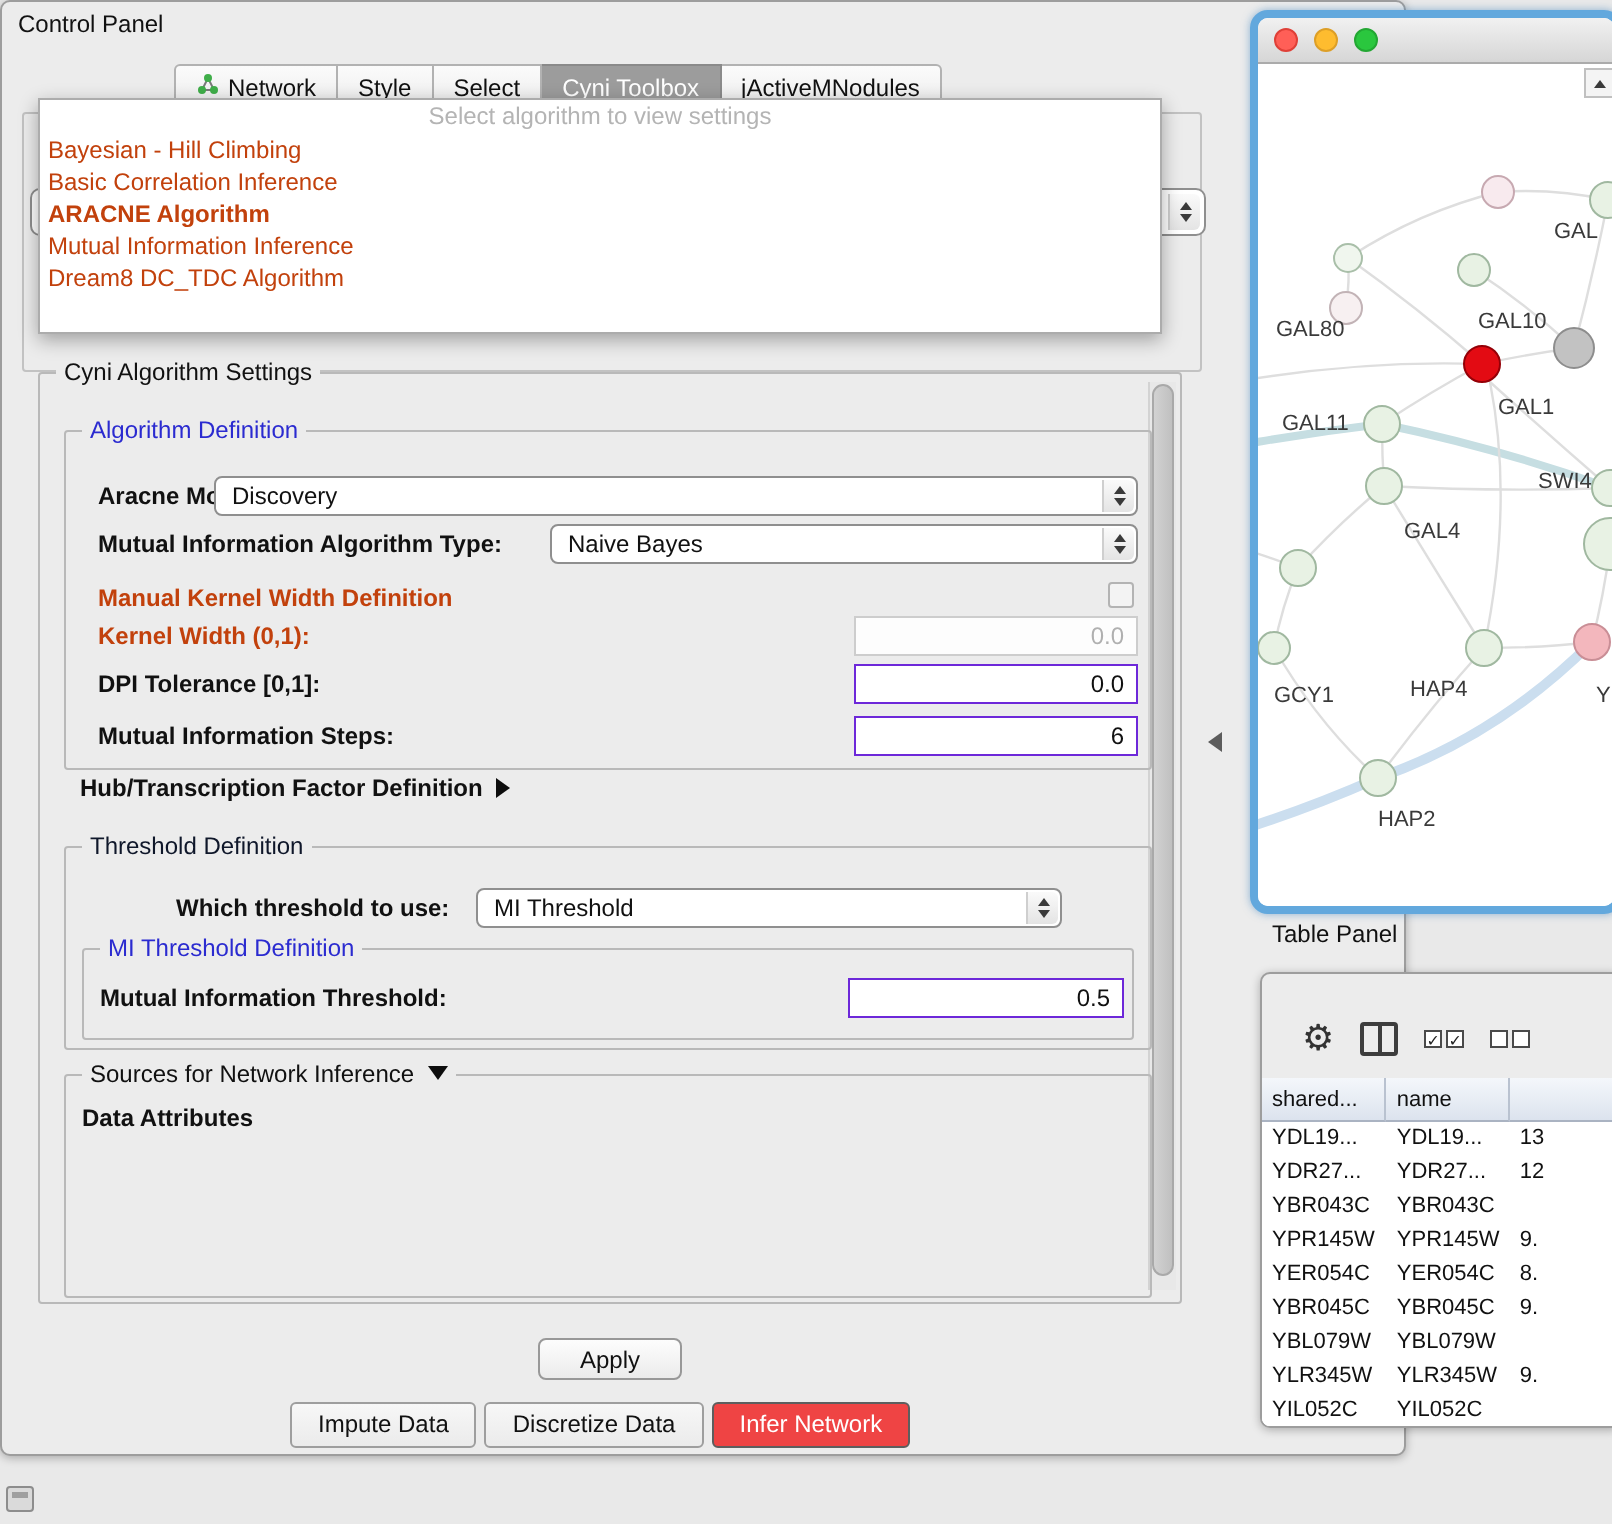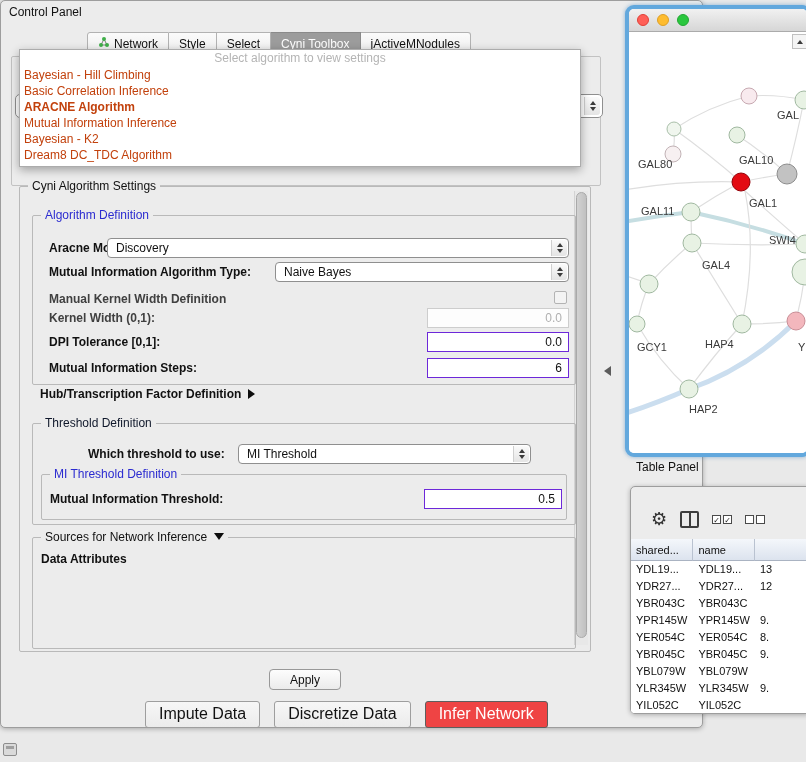--- a/index.html
+++ b/index.html
@@ -36,21 +36,21 @@
          box-shadow:0 3px 9px rgba(0,0,0,.32);z-index:30;font-size:12px;box-sizing:border-box}
   .popup-placeholder{height:17px;line-height:17px;text-align:center;color:#b4b4b4}
   .popup-item{height:16px;line-height:16px;padding:0 4px;color:#c2410c;white-space:nowrap}
   .popup-item.selected{font-weight:bold}
   
   .group{position:absolute;border:1px solid #b9b9b9;border-radius:2px;box-sizing:border-box}
   .group-title{position:absolute;top:-8px;left:8px;background:#ececec;padding:0 4px;font-size:12px;white-space:nowrap}
   .t-blue{color:#2b2bd0}
   .t-green{color:#0f172a}
   .lbl{position:absolute;font-size:12px;font-weight:bold;white-space:nowrap}
-  .lbl.disabled{color:#404040}
+  .lbl.disabled{color:#c2410c}
   .combo{position:absolute;height:20px;background:#fff;border:1px solid #8f8f8f;border-radius:4px;
          font-size:12px;line-height:18px;padding-left:8px;box-sizing:border-box}
   .stepper{position:absolute;width:15px;display:flex;flex-direction:column;align-items:center;justify-content:center;gap:2px;
            right:1px;top:1px;bottom:1px;background:linear-gradient(#fafafa,#e4e4e4);border-left:1px solid #cfcfcf;border-radius:0 3px 3px 0}
   .tri-up{width:0;height:0;border-left:3.5px solid transparent;border-right:3.5px solid transparent;border-bottom:4px solid #3a3a3a}
   .tri-down{width:0;height:0;border-left:3.5px solid transparent;border-right:3.5px solid transparent;border-top:4px solid #3a3a3a}
   .field{position:absolute;height:20px;background:#fff;border:1px solid #6d28d9;font-size:12px;line-height:18px;
          text-align:right;padding-right:6px;box-sizing:border-box}
   .field.disabled{border-color:#cdcdcd;color:#b0b0b0;background:#fdfdfd}
   .checkbox{position:absolute;width:13px;height:13px;border:1px solid #b3b3b3;background:#f3f3f3;border-radius:2px;box-sizing:border-box}
@@ -64,21 +64,21 @@
   .attr-item{height:17px;line-height:17px;font-size:12px;padding-left:5px;margin-right:12px;white-space:nowrap}
   .attr-item.selected{background:#3b74d9;color:#fff}
   .list-scroll{position:absolute;right:0;top:0;bottom:0;width:12px;background:#f1f1f1;border-left:1px solid #dadada}
   .list-thumb{margin:1px;height:42px;background:#c6c6c6;border:1px solid #ababab;border-radius:6px}
   
   .v-scroll{position:absolute;right:2px;top:4px;width:13px;height:454px;background:#e8e8e8;border-left:1px solid #d3d3d3}
   .v-thumb{margin:1px;height:444px;background:linear-gradient(90deg,#d2d2d2,#c0c0c0);border:1px solid #a9a9a9;border-radius:7px}
   
   .apply-btn{position:absolute;left:268px;top:668px;width:72px;height:21px;border:1px solid #989898;border-radius:4px;
              background:linear-gradient(#fdfdfd,#ebebeb);font-size:12px;text-align:center;line-height:20px;box-sizing:border-box}
-  .b-tabs{position:absolute;left:144px;top:700px;display:flex;gap:14px;font-size:16px}
+  .b-tabs{position:absolute;left:144px;top:700px;display:flex;gap:4px;font-size:12px}
   .b-tab{padding:3px 13px 4px;border:1px solid #9e9e9e;background:linear-gradient(#f7f7f7,#ebebeb);border-radius:3px;white-space:nowrap}
   .b-tab.selected{background:#ef4444;color:#fff;border-color:#5e5e5e}
   
   .split-arrow{position:absolute;left:604px;top:366px;width:0;height:0;border-top:5px solid transparent;
                border-bottom:5px solid transparent;border-right:7px solid #5c5c5c}
   .dock-icon{position:absolute;left:3px;top:743px;width:14px;height:13px;border:1px solid #8d8d8d;background:#dadada;border-radius:2px;box-sizing:border-box}
   .dock-icon:before{content:"";display:block;margin:2px;height:3px;background:#9f9f9f}
   
   .net-win{position:absolute;left:625px;top:5px;width:186px;height:452px;border:4px solid #62a8dd;border-radius:9px;
            box-shadow:0 0 4px rgba(60,130,190,.55);background:#fff;box-sizing:border-box;overflow:hidden}
@@ -150,21 +150,20 @@
       </span>
   </div>
 
   <div class="popup">
     <div class="popup-placeholder">Select algorithm to view settings</div>
     <div id="algo-options">
         <div class="popup-item">Bayesian - Hill Climbing</div>
         <div class="popup-item">Basic Correlation Inference</div>
         <div class="popup-item selected">ARACNE Algorithm</div>
         <div class="popup-item">Mutual Information Inference</div>
-        <div class="popup-item">Bayesian - K2</div>
         <div class="popup-item">Dream8 DC_TDC Algorithm</div>
       </div>
   </div>
 
   <div class="group" style="left:18px;top:185px;width:572px;height:466px">
     <span class="group-title">Cyni Algorithm Settings</span>
 
     <div class="v-scroll">
         <div class="v-thumb"></div>
       </div>

